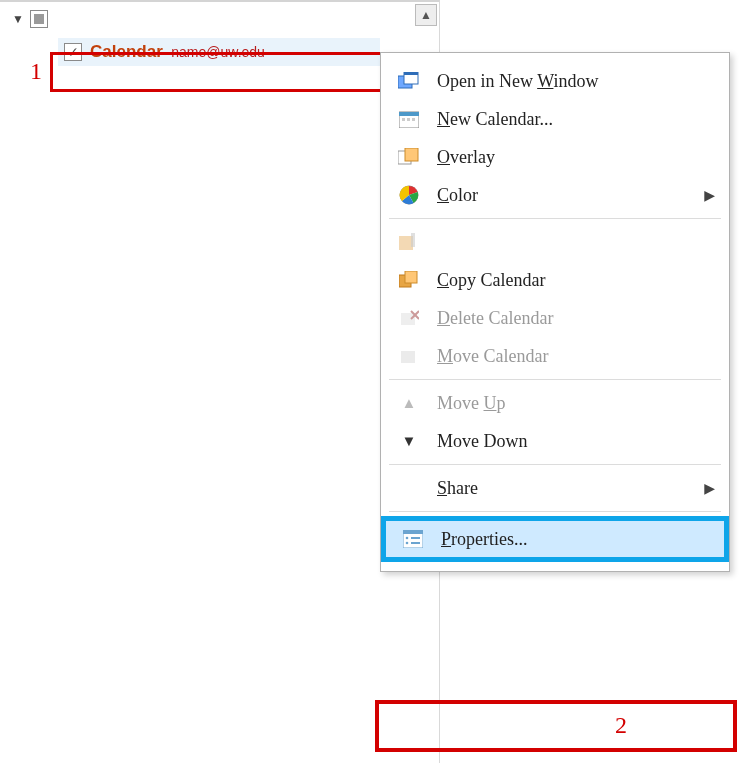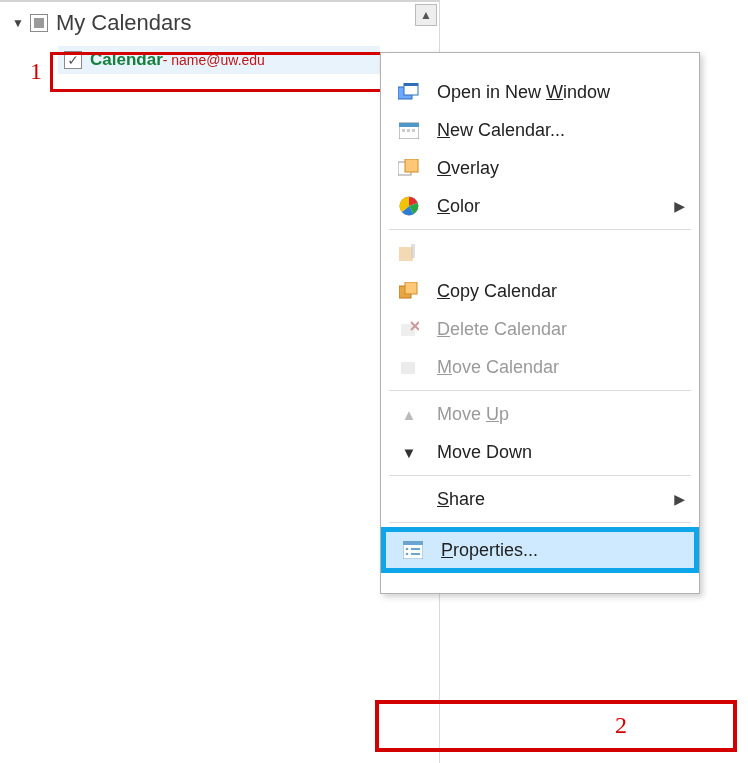--- a/index.html
+++ b/index.html
@@ -54,44 +54,45 @@
       margin-top: 6px;
       padding: 4px 6px;
       background: #e9f3fb;
       width: 322px;
     }
     .cal-item .cb {
       width: 18px; height: 18px; border: 1px solid #8a8a8a; background:#fff;
       margin-right: 8px; display:flex; align-items:center; justify-content:center;
       color:#555; font-size:14px;
     }
-    .cal-item .name { font-weight: 700; color:#15803d; font-size:17px; }
+    .cal-item .name { font-weight: 700; color:#c2410c; font-size:17px; }
     .cal-item .suffix { color:#b91c1c; font-size:14px; }
     .highlight-box {
       position: absolute;
       left: 50px;
       top: 52px;
       width: 345px;
       height: 40px;
       border: 3px solid #d30000;
       pointer-events: none;
     }
     .label1 {
       position: absolute; left: 30px; top: 58px;
       color: #d30000; font-size: 24px; font-family: Georgia, serif;
     }
     .menu {
       position: absolute;
       left: 380px;
       top: 52px;
-      width: 320px;
+      width: 350px;
       background: #fff;
       border: 1px solid #b1b1b1;
       box-shadow: 3px 3px 6px rgba(0,0,0,.18);
-      padding: 20px 0;
+      padding: 9px 0;
+      font-family: Liberation Serif, serif;
     }
     .menu-item {
       display: flex;
       align-items: center;
       padding: 8px 14px;
       font-size: 18px;
       color: #222;
       cursor: default;
     }
     .menu-item.disabled { color: #9a9a9a; }
@@ -123,21 +124,20 @@
 <body>
 
 <div class="nav-pane">
   <div class="scroll-up">▲</div>
 
   <div class="group-header">
     <span class="tri">▼</span>
     <span class="mid-check">
         <span class="inner"></span>
       </span>
-    <span>My Calendars</span>
   </div>
 
   <div class="cal-item">
     <span class="cb">✓</span>
     <span class="name">Calendar</span>
     <span class="suffix"> - name@uw.edu</span>
   </div>
 </div>
 
 <div class="label1">1</div>

